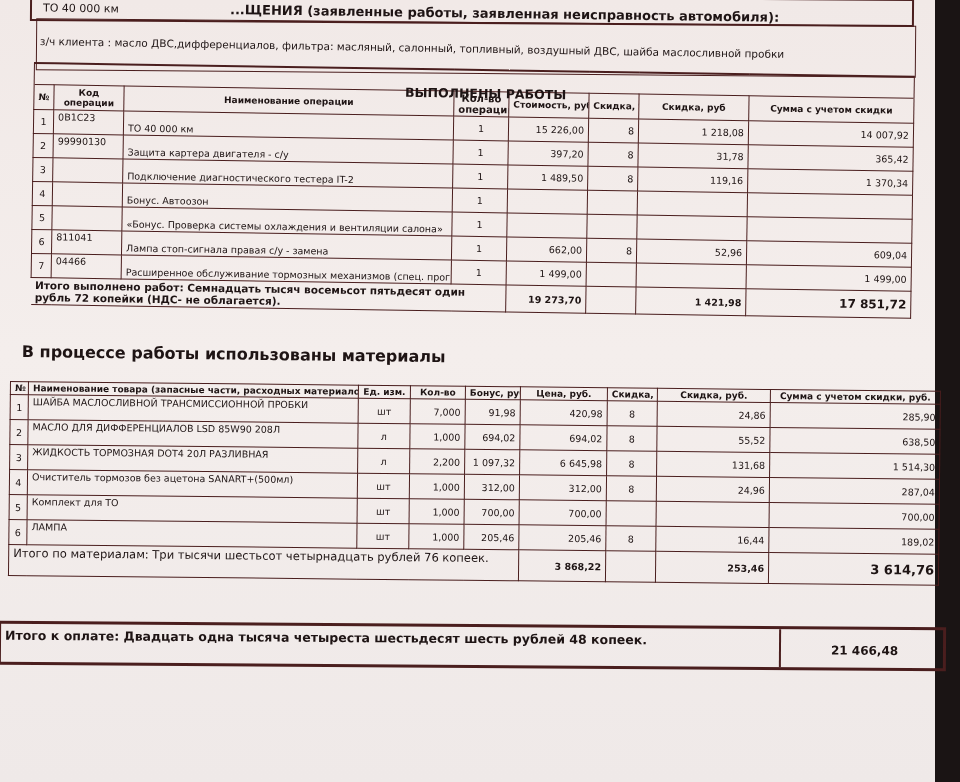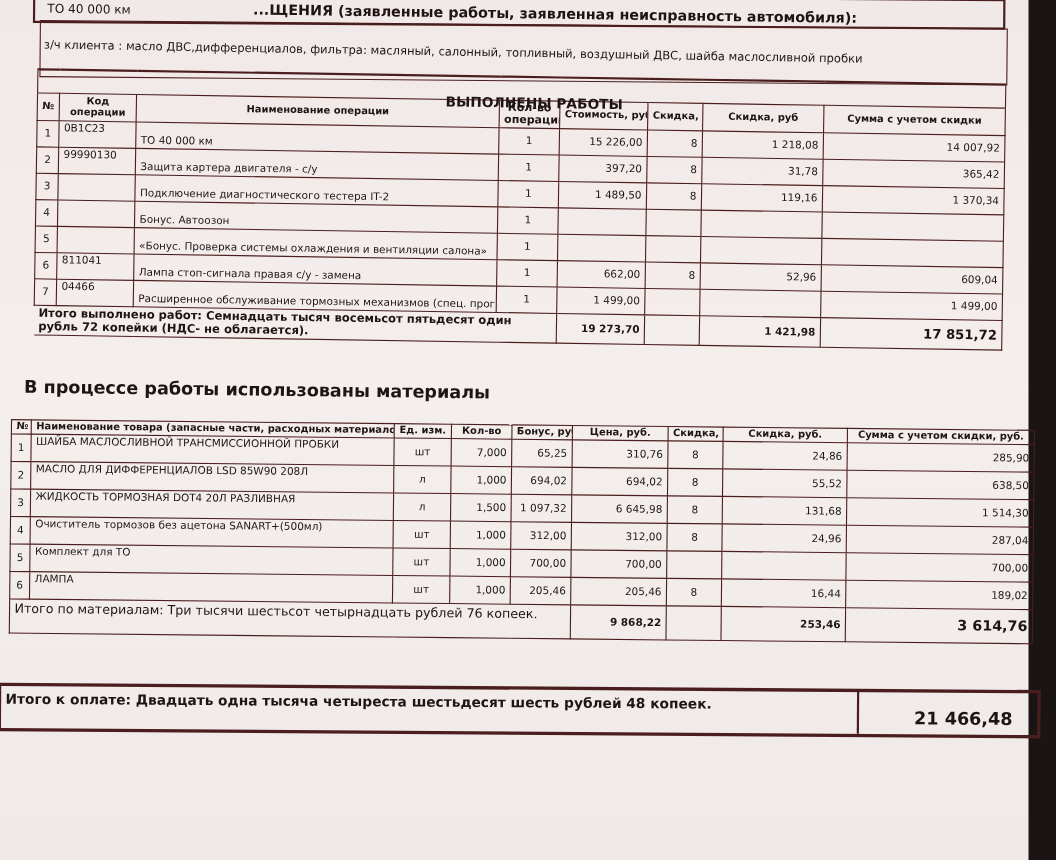--- a/index.html
+++ b/index.html
@@ -175,42 +175,42 @@
       <th>Скидка, руб.</th>
       <th>Сумма с учетом скидки, руб.</th>
     </tr>
     </tbody>
       <tbody id="mats-body">
         <tr>
           <td class="ctr">1</td>
           <td>ШАЙБА МАСЛОСЛИВНОЙ ТРАНСМИССИОННОЙ ПРОБКИ</td>
           <td class="ctr">шт</td>
           <td class="num">7,000</td>
-          <td class="num">65,25</td>
-          <td class="num">310,76</td>
+          <td class="num">91,98</td>
+          <td class="num">420,98</td>
           <td class="ctr">8</td>
           <td class="num">24,86</td>
           <td class="num">285,90</td>
         </tr>
         <tr>
           <td class="ctr">2</td>
           <td>МАСЛО ДЛЯ ДИФФЕРЕНЦИАЛОВ LSD 85W90 208Л</td>
           <td class="ctr">л</td>
           <td class="num">1,000</td>
           <td class="num">694,02</td>
           <td class="num">694,02</td>
           <td class="ctr">8</td>
           <td class="num">55,52</td>
           <td class="num">638,50</td>
         </tr>
         <tr>
           <td class="ctr">3</td>
           <td>ЖИДКОСТЬ ТОРМОЗНАЯ DOT4 20Л РАЗЛИВНАЯ</td>
           <td class="ctr">л</td>
-          <td class="num">1,500</td>
+          <td class="num">2,200</td>
           <td class="num">1 097,32</td>
           <td class="num">6 645,98</td>
           <td class="ctr">8</td>
           <td class="num">131,68</td>
           <td class="num">1 514,30</td>
         </tr>
         <tr>
           <td class="ctr">4</td>
           <td>Очиститель тормозов без ацетона SANART+(500мл)</td>
           <td class="ctr">шт</td>
@@ -240,26 +240,26 @@
           <td class="num">205,46</td>
           <td class="num">205,46</td>
           <td class="ctr">8</td>
           <td class="num">16,44</td>
           <td class="num">189,02</td>
         </tr>
       </tbody>
     <tbody>
         <tr>
       <td colspan="5" style="font-size:11.5px;height:28px;">Итого по материалам: Три тысячи шестьсот четырнадцать рублей 76 копеек.</td>
-      <td class="num t-bold">9 868,22</td>
+      <td class="num t-bold">3 868,22</td>
       <td></td>
       <td class="num t-bold">253,46</td>
       <td class="num t-bold" style="font-size:13px;">3 614,76</td>
     </tr>
   </tbody>
     </table>
 
   <div class="box" style="left:-2px;top:624px;width:942px;height:38px;transform:rotate(0.4deg);border-width:3px;">
     <div class="abs t-bold" style="left:4px;top:4px;font-size:12.5px;">Итого к оплате: Двадцать одна тысяча четыреста шестьдесят шесть рублей 48 копеек.</div>
     <div class="abs" style="left:778px;top:0;width:2px;height:38px;background:#4a1e1e;"></div>
-    <div class="abs t-bold" style="left:830px;top:14px;font-size:16px;">21 466,48</div>
+    <div class="abs t-bold" style="left:830px;top:14px;font-size:12px;">21 466,48</div>
   </div>
 </div>
 
 </body></html>

